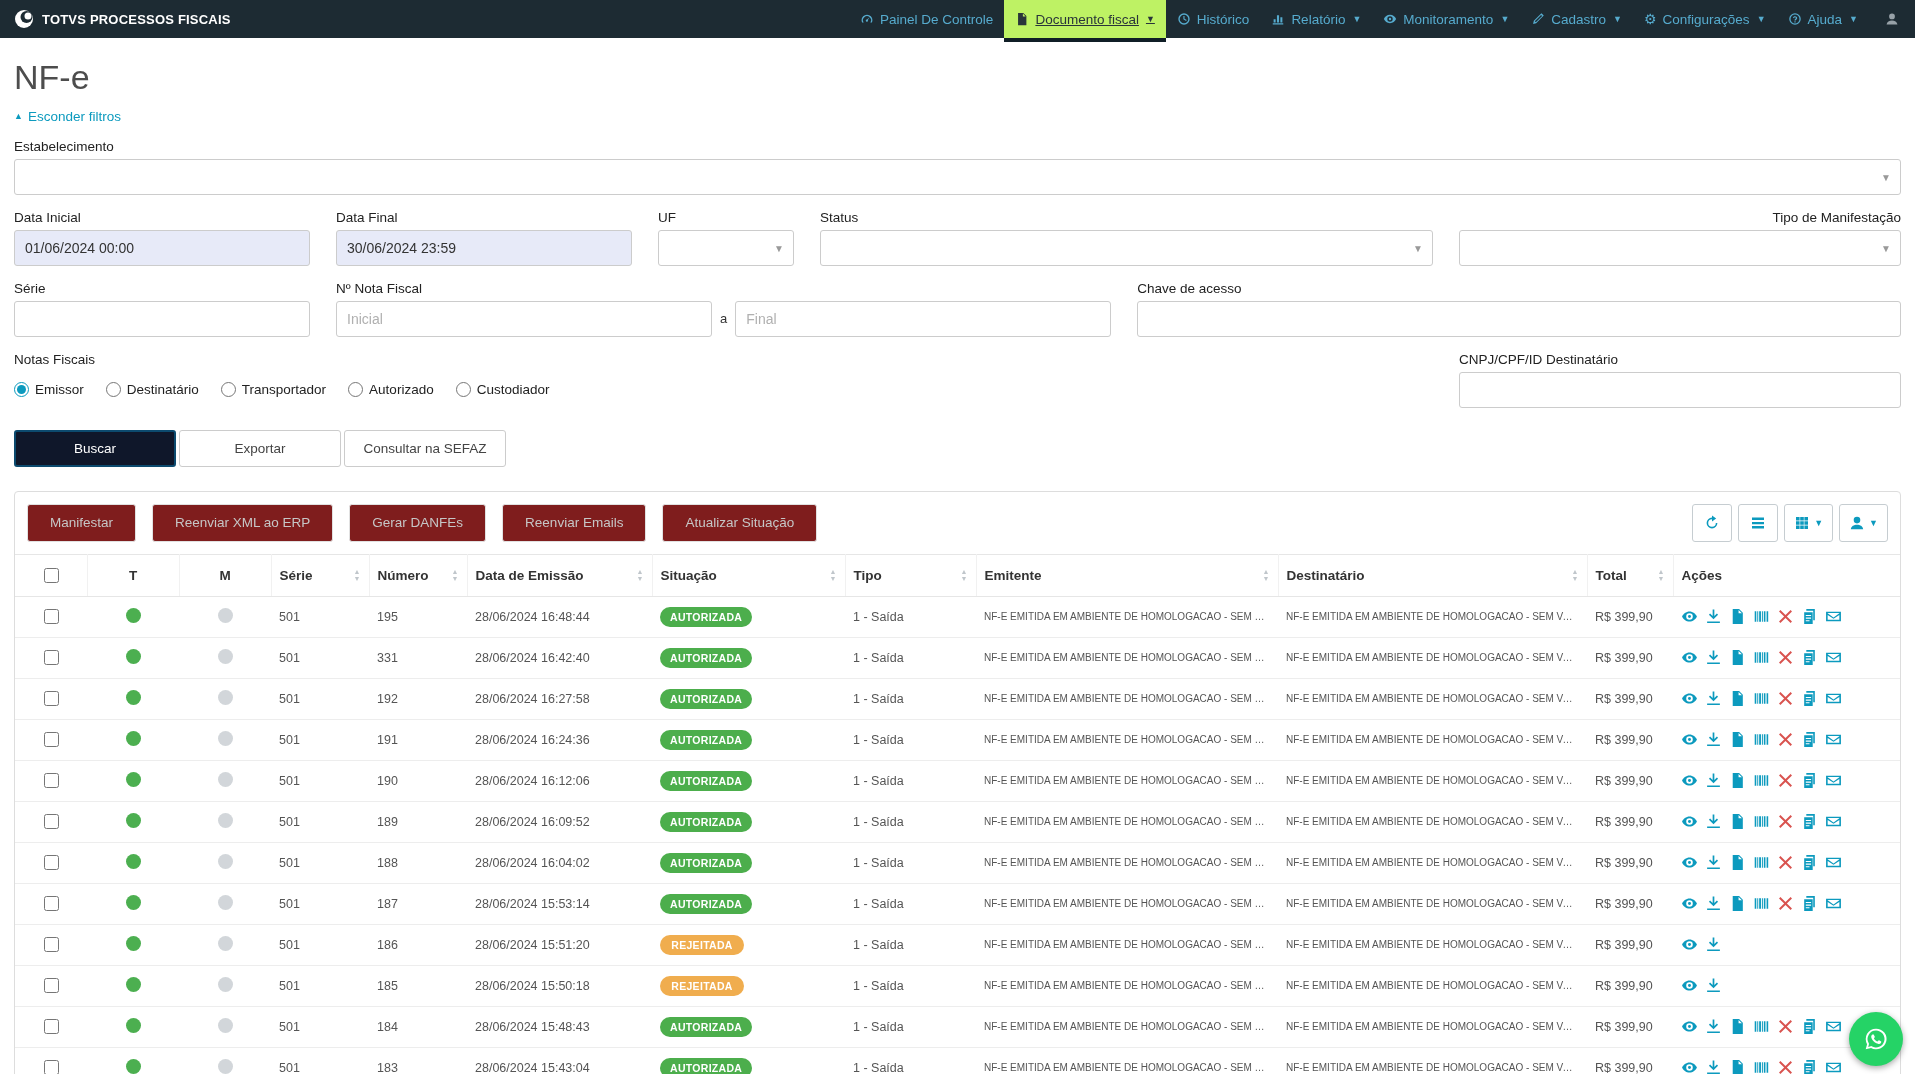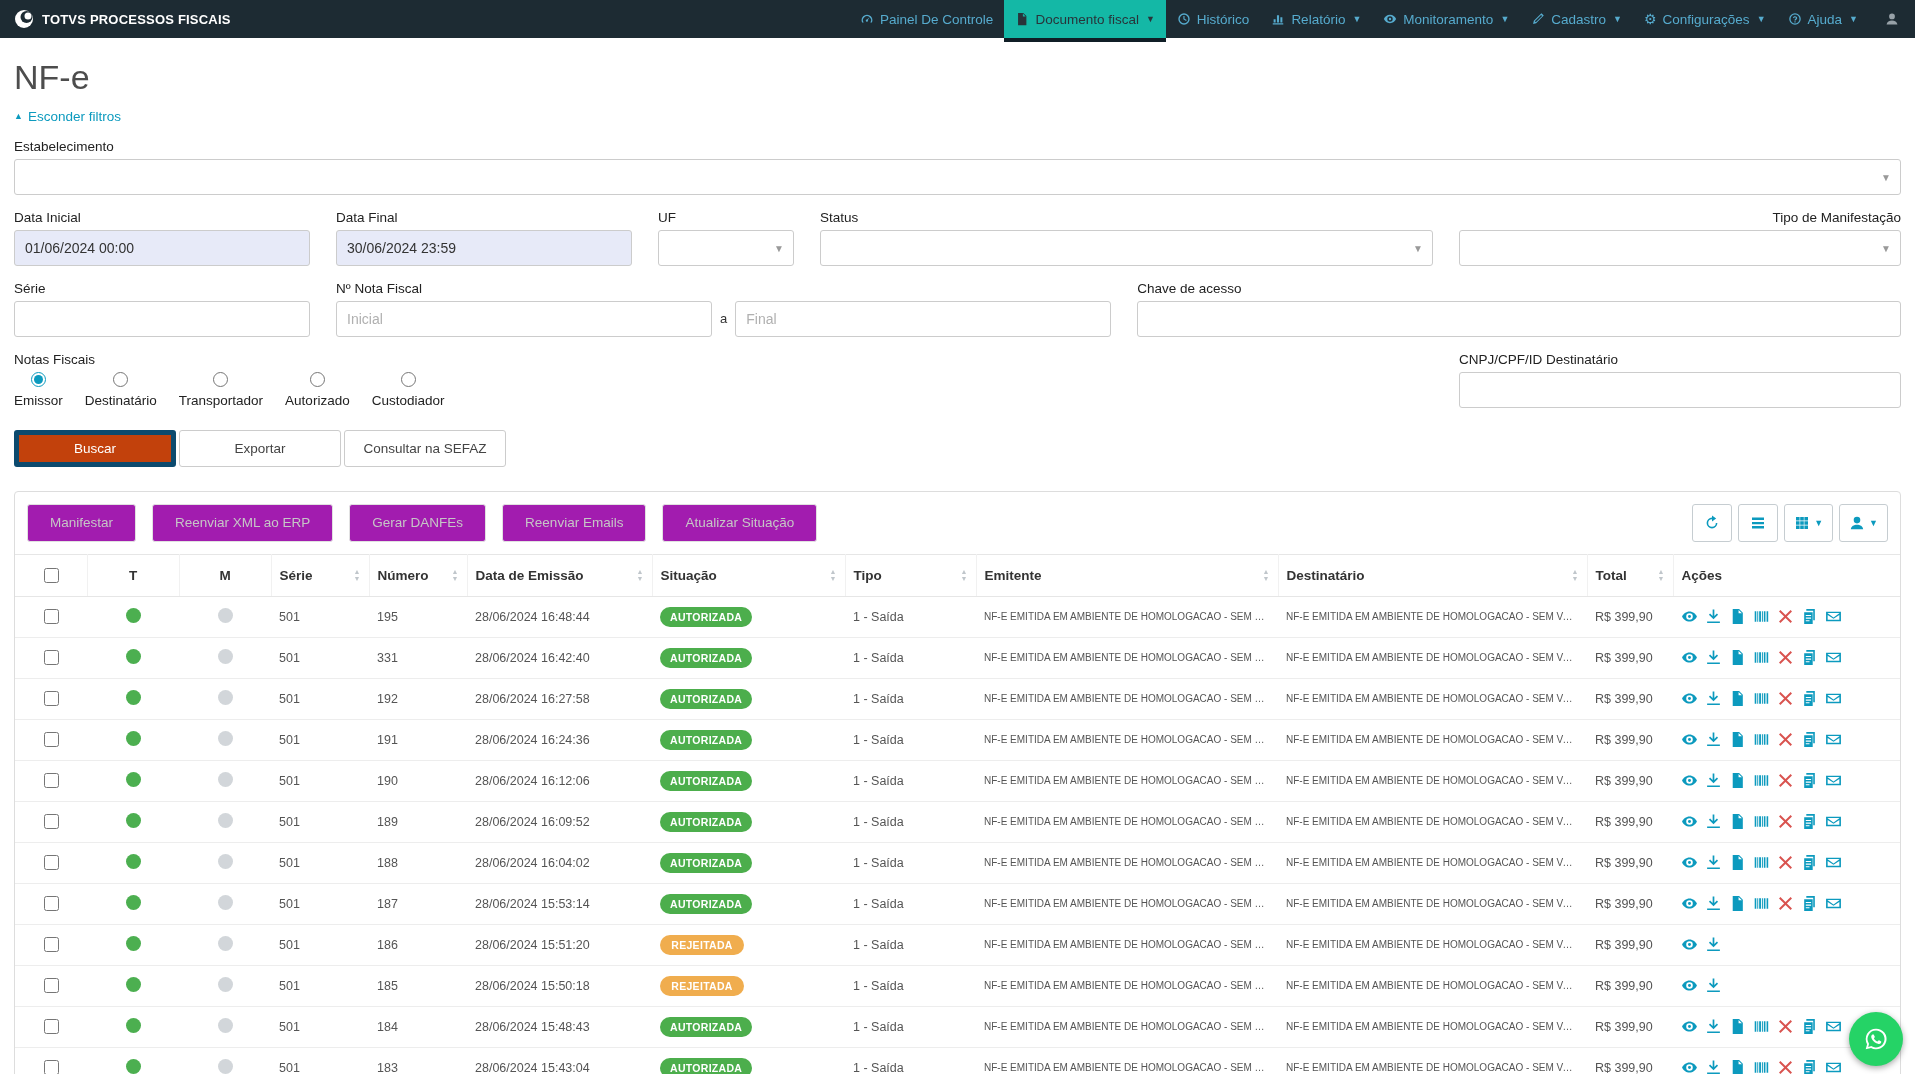--- a/index.html
+++ b/index.html
@@ -4,21 +4,21 @@
 <style>
   html,body{margin:0;padding:0;width:1915px;height:1074px;overflow:hidden;background:#fff;
     font-family:"Liberation Sans", sans-serif;color:#333;}
   *{box-sizing:border-box;}
 
   
   .navbar{height:38px;background:#1d2b33;display:flex;align-items:stretch;padding-left:14px;color:#fff;position:relative;z-index:5;}
   .brand{display:flex;align-items:center;gap:8px;font-weight:bold;font-size:13px;letter-spacing:.2px;white-space:nowrap;}
   .nav-items{margin-left:auto;display:flex;align-items:stretch;}
   .nav-item{display:flex;align-items:center;gap:6px;padding:0 11px;font-size:13.5px;color:#56abce;cursor:pointer;text-decoration:none;white-space:nowrap;}
-  .nav-item.active{background:#14b8a6;color:#29343a;box-shadow:0 4px 0 0 #101e26;}
+  .nav-item.active{background:#bef264;color:#29343a;box-shadow:0 4px 0 0 #101e26;text-decoration:underline;}
   .caret-d{font-size:9px;margin-left:1px;}
   .nav-ico{font-size:14px;display:inline-flex;align-items:center;}
   .nav-ico svg{display:block;}
   .user-box{padding:0 16px;color:#97a1a8;font-size:16px;}
   .uni{font-style:normal;}
 
   
   .page{padding:0 14px;}
   h1{font-size:34px;font-weight:400;color:#4d4d4d;margin:20px 0 8px;}
   .hide-filters{color:#0c9abe;font-size:13.5px;display:inline-flex;align-items:center;gap:5px;cursor:pointer;}
@@ -42,31 +42,31 @@
   .control{height:36px;border:1px solid #ccc;border-radius:3px;background:#fff;font-size:14px;color:#333;width:100%;}
   input.control{padding:0 10px;font-family:inherit;}
   input.control::placeholder{color:#b0b0b0;}
   .select{position:relative;cursor:pointer;}
   .sel-caret{position:absolute;right:9px;top:50%;transform:translateY(-50%);color:#999;font-size:10px;}
   .date-bg{background:#e7eaf8;}
   .disabled-bg{background:#ececec;}
   .nf-row{display:flex;align-items:center;gap:8px;}
   .nf-sep{font-size:13px;color:#333;}
   .radio-row{display:flex;align-items:center;gap:22px;height:36px;}
-  .radio-opt{display:inline-flex;align-items:center;gap:6px;font-size:13.5px;color:#222;cursor:pointer;flex-direction:column;}
+  .radio-opt{display:inline-flex;align-items:center;gap:6px;font-size:13.5px;color:#222;cursor:pointer;}
   .radio-opt input{accent-color:#0c9abe;width:15px;height:15px;margin:0;}
   .btn-row{display:flex;gap:3px;margin-top:22px;}
   .btn{height:37px;width:162px;border-radius:3px;font-size:13.5px;cursor:pointer;font-family:inherit;}
-  .btn-primary{background:#c2410c;border:5px solid #0c4a6e;color:#fff;}
+  .btn-primary{background:#0f172a;border:2px solid #0c4a6e;color:#fff;}
   .btn-default{background:#fff;border:1px solid #ccc;color:#444;}
 
   
   .panel{border:1px solid #ddd;border-radius:4px;margin-top:24px;overflow:hidden;background:#fff;}
   .panel-toolbar{display:flex;align-items:center;padding:12px;}
-  .tb-btn{height:38px;padding:0 22px;margin-right:16px;border:1px solid #e1e1e1;background:#a21caf;color:#c6c6c6;border-radius:3px;font-size:13.5px;font-family:inherit;}
+  .tb-btn{height:38px;padding:0 22px;margin-right:16px;border:1px solid #e1e1e1;background:#7f1d1d;color:#c6c6c6;border-radius:3px;font-size:13.5px;font-family:inherit;}
   .toolbar-right{margin-left:auto;display:flex;}
   .icon-btn{height:38px;min-width:40px;padding:0 9px;margin-left:6px;border:1px solid #c6cdd1;background:#fff;border-radius:3px;color:#0c9abe;display:inline-flex;align-items:center;justify-content:center;gap:4px;font-size:16px;cursor:pointer;}
   .caret-sm{font-size:9px;}
   table{width:100%;border-collapse:collapse;table-layout:fixed;}
   thead th{text-align:left;font-size:13.5px;color:#333;font-weight:700;padding:10px 8px;border-top:1px solid #e6e6e6;border-bottom:1px solid #e6e6e6;border-right:1px solid #f1f1f1;white-space:nowrap;overflow:hidden;}
   thead th:last-child{border-right:none;}
   th .sort{float:right;display:flex;flex-direction:column;color:#c0c6cb;}
   th .sort i{display:block;font-size:7px;line-height:7px;font-style:normal;}
   tbody td{font-size:12.5px;color:#555;padding:6px 8px;height:41px;border-bottom:1px solid #ededed;vertical-align:middle;white-space:nowrap;overflow:hidden;text-overflow:ellipsis;}
   td.tiny{font-size:10px;color:#555;}

